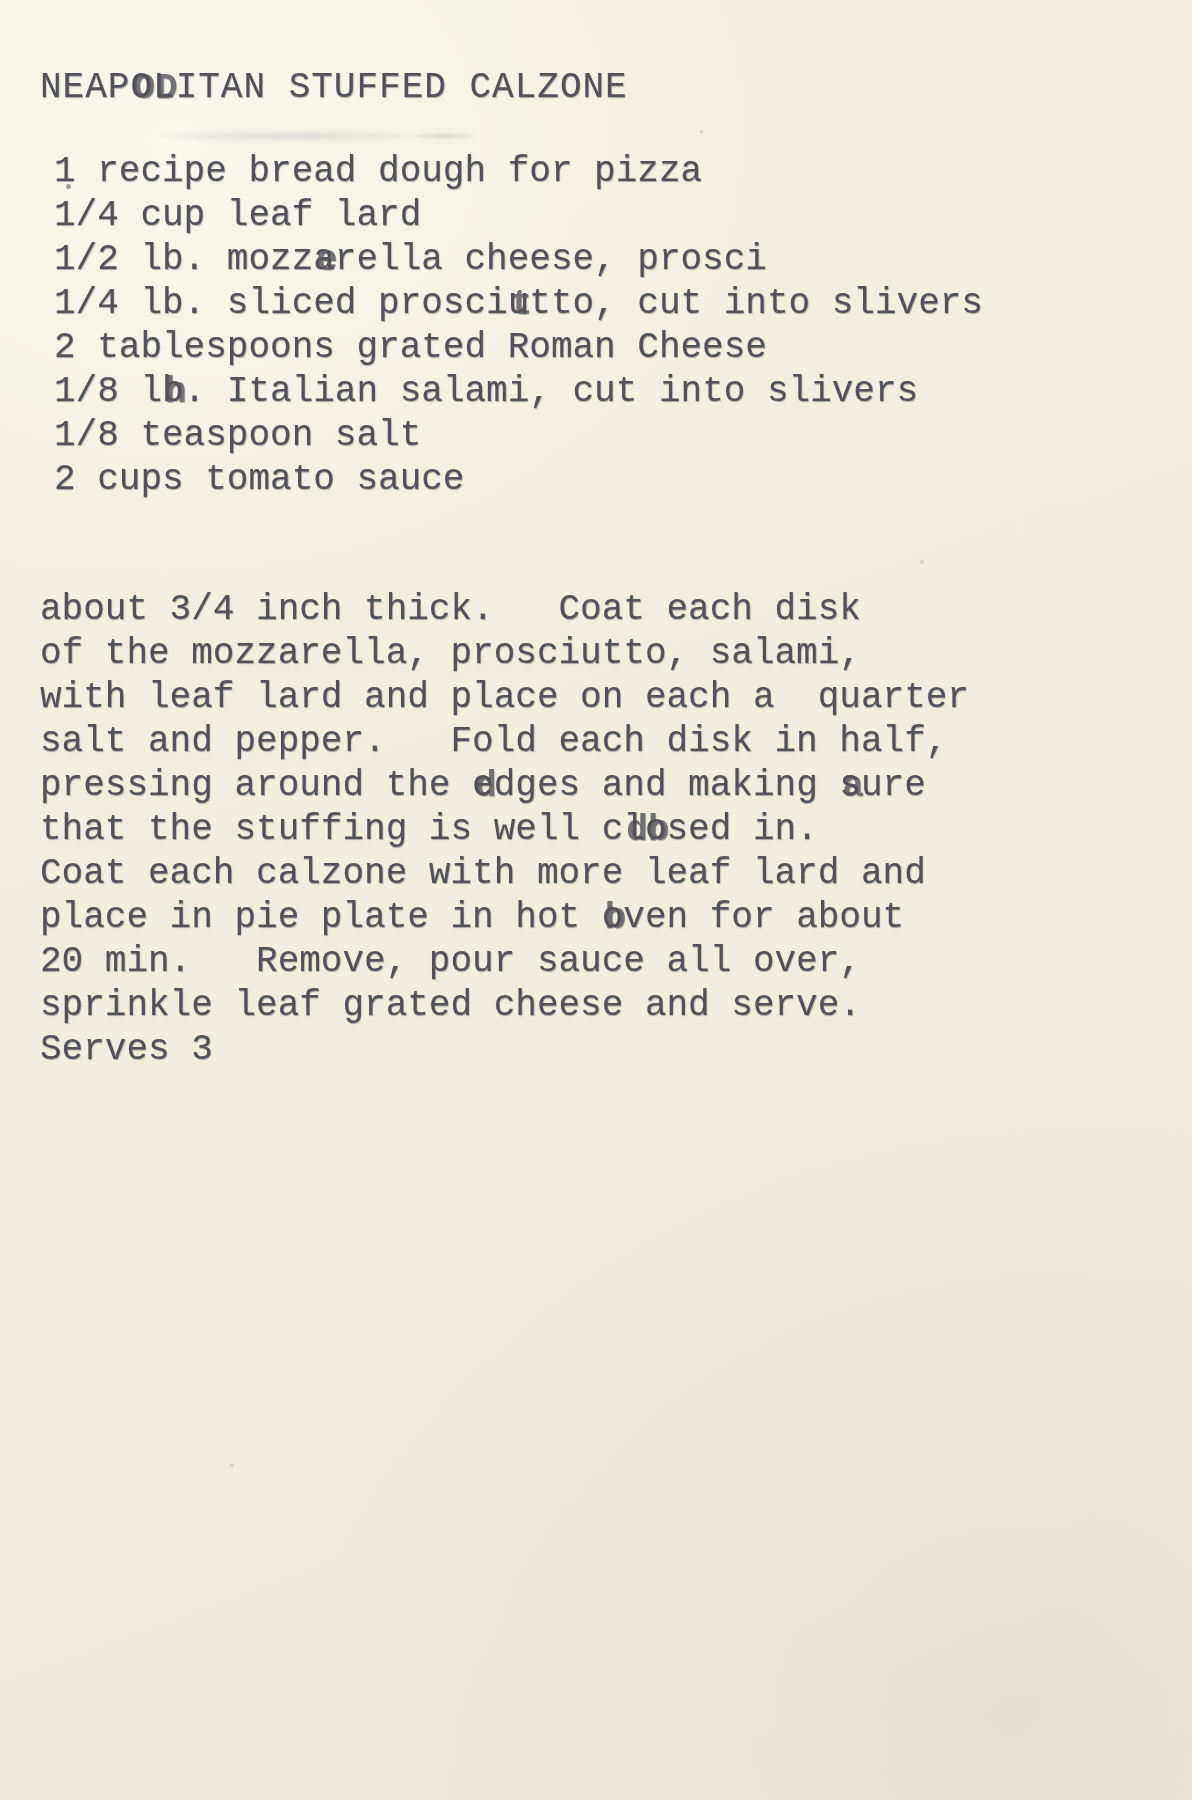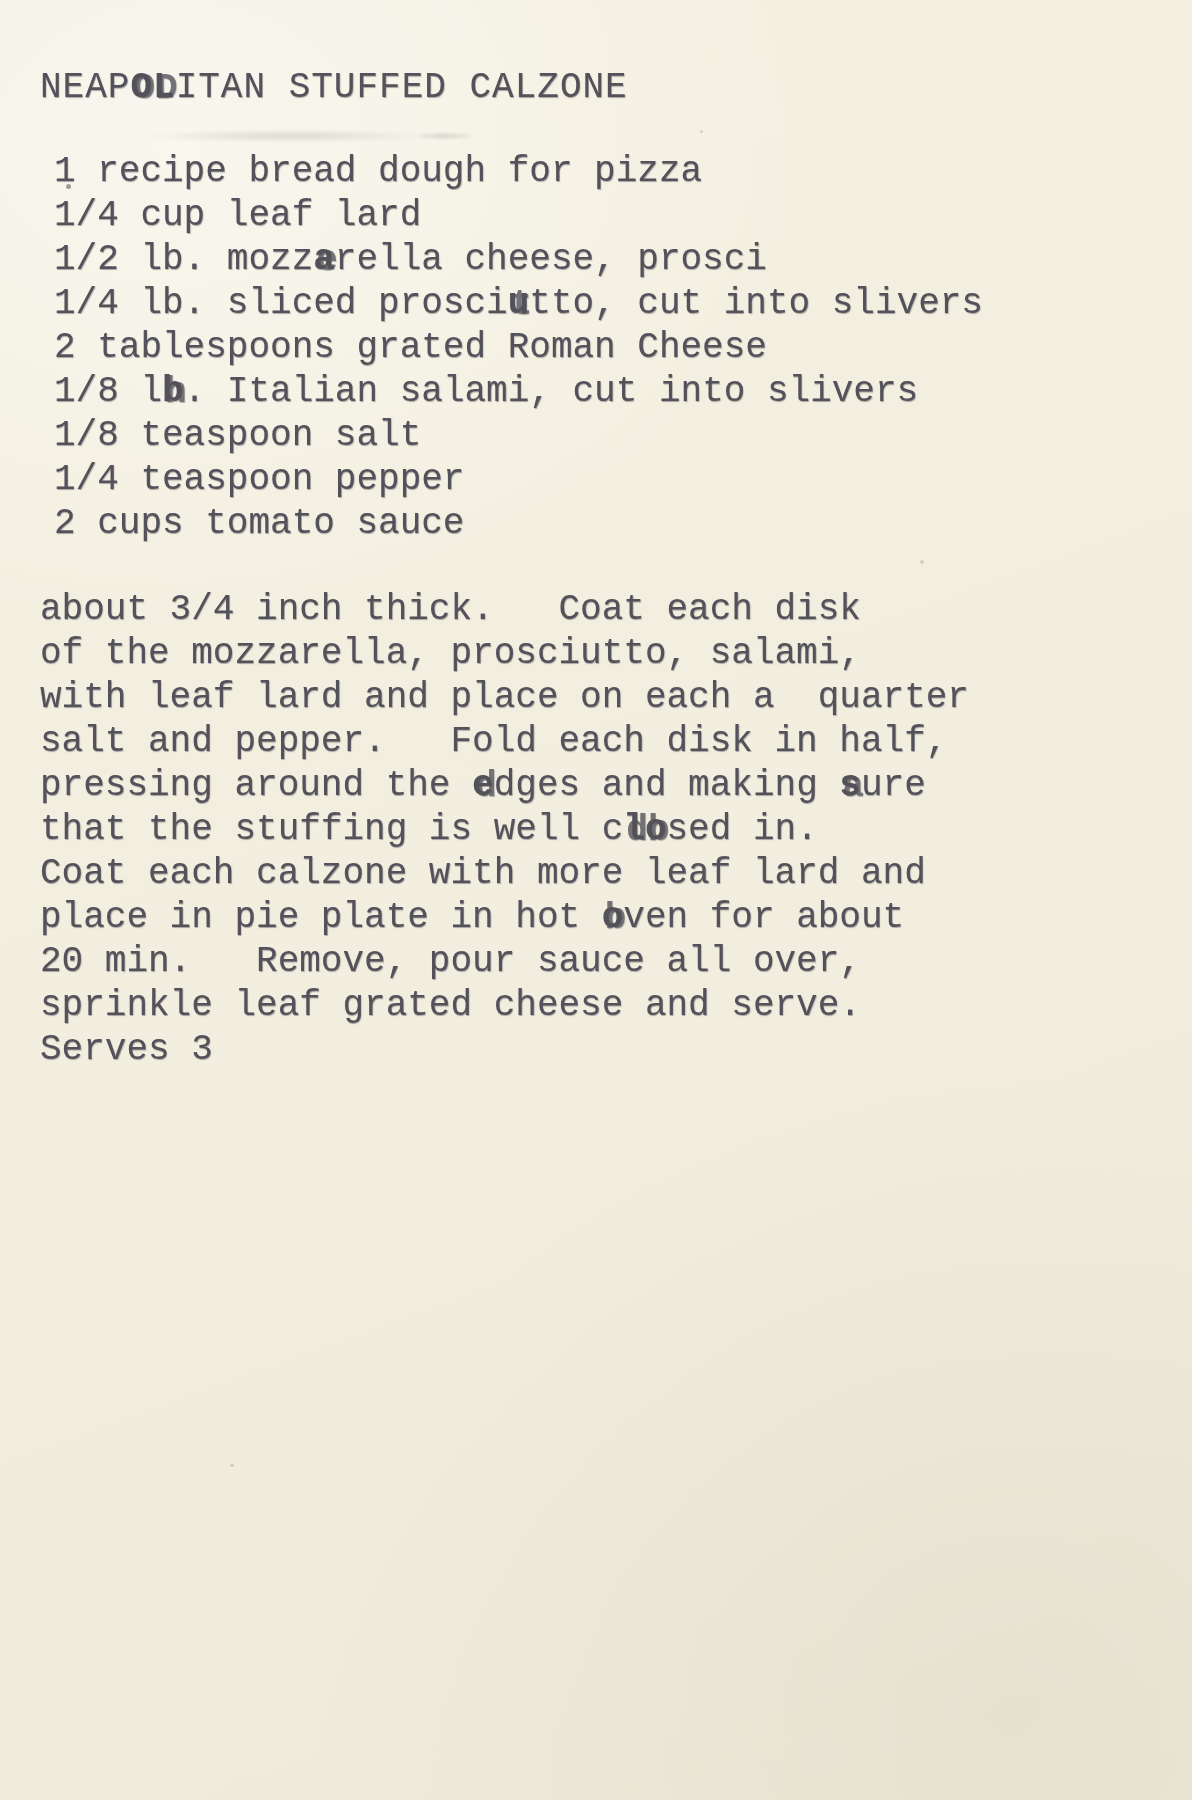--- a/index.html
+++ b/index.html
@@ -44,21 +44,21 @@
     top: 150px;
     margin-left: 14px;
   }
   .instructions-block {
     left: 40px;
     top: 588px;
   }
   
   .dbl {
     position: relative;
-    font-weight: bold;
+    font-weight: normal;
     display: inline-block;
     text-align: center;
   }
   .dbl::after {
     content: attr(data-over);
     position: absolute;
     left: 3px;
     top: 1px;
     font-weight: bold;
     opacity: 0.8;
@@ -112,21 +112,20 @@
   <div class="stray-dot"></div>
 
   <div class="text ingredients-block">
       <div class="tline"><span>1 recipe bread dough for pizza</span></div>
       <div class="tline"><span>1/4 cup leaf lard</span></div>
       <div class="tline"><span>1/2 lb. mozz</span><span class="dbl" data-over="e">a</span><span>rella cheese, prosci</span></div>
       <div class="tline"><span>1/4 lb. sliced prosci</span><span class="dbl" data-over="t">u</span><span>tto, cut into slivers</span></div>
       <div class="tline"><span>2 tablespoons grated Roman Cheese</span></div>
       <div class="tline"><span>1/8 l</span><span class="dbl" data-over="h">b</span><span>. Italian salami, cut into slivers</span></div>
       <div class="tline"><span>1/8 teaspoon salt</span></div>
-      <div class="tline"><span>1/4 teaspoon pepper</span></div>
       <div class="tline"><span>2 cups tomato sauce</span></div>
     </div>
 
   <div class="text instructions-block">
       <div class="tline"><span>about 3/4 inch thick.   Coat each disk</span></div>
       <div class="tline"><span>of the mozzarella, prosciutto, salami,</span></div>
       <div class="tline"><span>with leaf lard and place on each a  quarter</span></div>
       <div class="tline"><span>salt and pepper.   Fold each disk in half,</span></div>
       <div class="tline"><span>pressing around the </span><span class="dbl" data-over="d">e</span><span>dges and making </span><span class="dbl" data-over="a">s</span><span>ure</span></div>
       <div class="tline"><span>that the stuffing is well c</span><span class="dbl" data-over="db">lo</span><span>sed in.</span></div>

